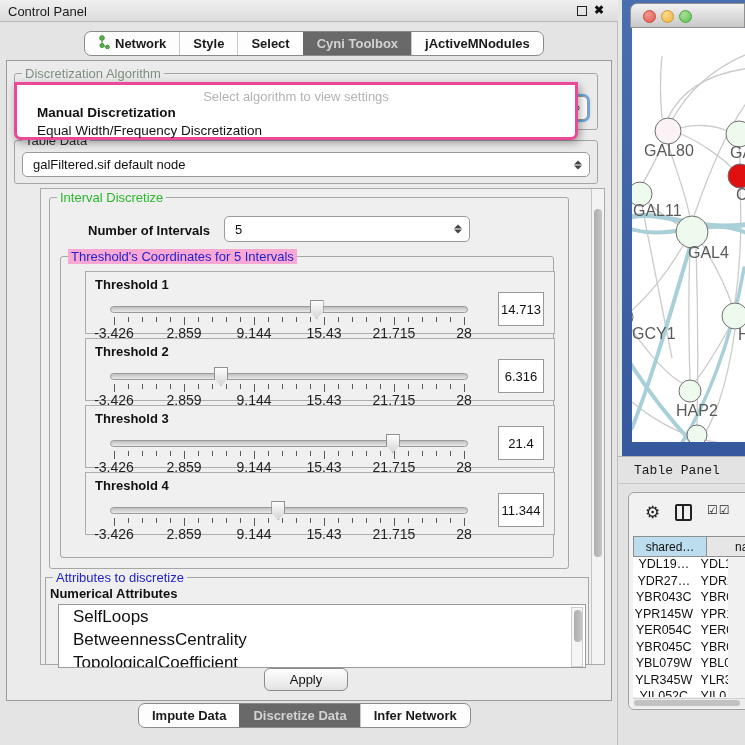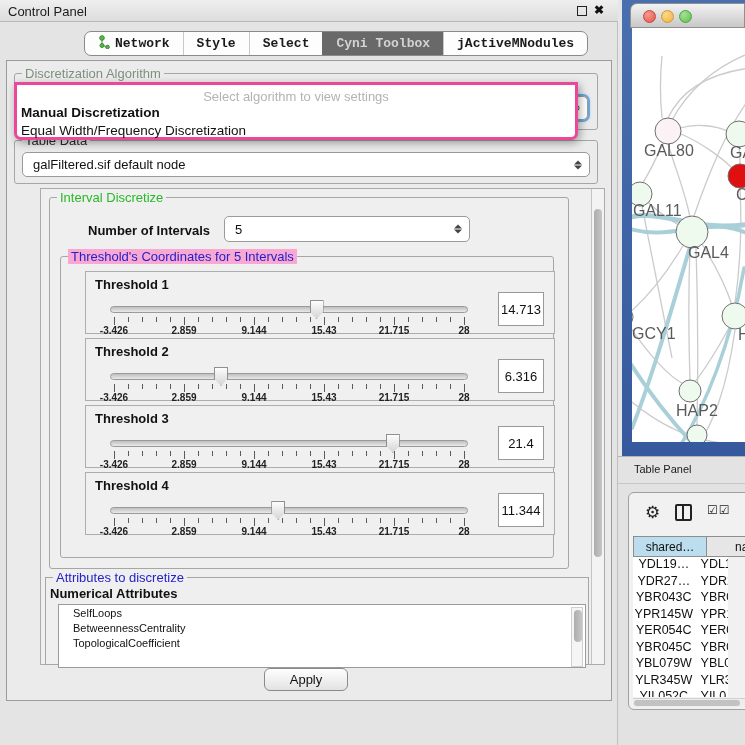--- a/index.html
+++ b/index.html
@@ -33,61 +33,61 @@
   .combo { position:absolute; background:#FFFFFF; border:1px solid #9A9A9A; border-radius:5px; font-size:13px; color:#111; display:flex; align-items:center; padding:0 10px; }
   .combo .stepper { position:absolute; right:7px; top:50%; transform:translateY(-50%); display:flex; flex-direction:column; gap:1px; }
   .combo .stepper i { display:block; width:0; height:0; border-left:4px solid transparent; border-right:4px solid transparent; }
   .combo .stepper i.up { border-bottom:4px solid #444; }
   .combo .stepper i.dn { border-top:4px solid #444; }
   .combo.focus { outline:2px solid #6EA6D8; outline-offset:0; box-shadow:0 0 4px #6EA6D8; }
 
   
   .popup { left:14px; top:82px; width:564px; height:58px; background:#FFFFFF; border:3px solid #ec4899; border-radius:0 0 7px 7px; box-shadow:2px 3px 8px rgba(0,0,0,0.35); z-index:30; }
   .popup-hint { position:absolute; top:4px; left:0; width:100%; text-align:center; font-size:13px; color:#B3B3B3; }
-  .popup-item { position:absolute; left:3px; font-size:13.5px; color:#111; padding-left:1px; white-space:nowrap; }
+  .popup-item { position:absolute; left:19px; font-size:13.5px; color:#111; padding-left:1px; white-space:nowrap; }
   .popup-item.b0 { top:20px; font-weight:bold; }
   .popup-item.b1 { top:38px; }
 
   
   .scrollpane { left:40px; top:188px; width:565px; height:477px; background:#EFEFEF; border:1px solid #ABABAB; }
   .vsb { position:absolute; background:#F3F3F3; border-left:1px solid #C4C4C4; }
   .vsb .thumb { position:absolute; left:2px; width:8px; border-radius:5px; background:linear-gradient(90deg,#ADADAD,#C6C6C6); }
 
   .thr-panel { position:absolute; left:24px; width:470px; height:63px; background:#F0F0F0; border:1px solid #ADADAD; }
   .thr-title { position:absolute; left:9px; top:5px; font-size:13px; font-weight:bold; color:#111; }
   .track { position:absolute; left:24px; top:34px; width:358px; height:7px; border:1px solid #9A9A9A; border-radius:4px; background:linear-gradient(#BFBFBF,#E9E9E9); }
   .thumb-slider { position:absolute; top:28px; width:14px; height:19px; background:linear-gradient(#FDFDFD,#D5D5D5); border:1px solid #8F8F8F;
           clip-path:polygon(0 0,100% 0,100% 60%,50% 100%,0 60%); }
   .tickrow { position:absolute; left:28px; top:45px; width:350px; height:9px; }
   .tick { position:absolute; top:0; width:1px; background:#5a5a5a; }
   .tick.minor { height:5px; }
   .tick.major { height:8px; }
   .ticklabels { position:absolute; left:28px; top:53px; width:350px; height:11px; }
-  .ticklabel { position:absolute; transform:translateX(-50%); font-size:10px; font-weight:bold; color:#222; white-space:nowrap; }
+  .ticklabel { position:absolute; transform:translateX(-50%); font-size:14px; font-weight:normal; color:#222; white-space:nowrap; }
   .val-field { position:absolute; right:10px; top:20px; width:46px; height:34px; background:#FFFFFF; border:1px solid #999;
                display:flex; align-items:center; justify-content:center; font-size:13px; color:#111; }
 
   .attr-list { position:absolute; background:#FFFFFF; border:1px solid #9A9A9A; overflow:hidden; }
-  .attr-item { font-size:11px; color:#111; padding:2px 0 1px 14px; white-space:nowrap; }
+  .attr-item { font-size:17px; color:#111; padding:2px 0 1px 14px; white-space:nowrap; }
 
   .btn { position:absolute; background:linear-gradient(#FEFEFE,#E3E3E3); border:1px solid #8A8A8A; border-radius:6px;
          font-size:13px; color:#111; display:flex; align-items:center; justify-content:center; }
 
   
   .net-window { left:622px; top:0; width:123px; height:456px; background:linear-gradient(#4A6FAE,#35599C); }
   .mac-titlebar { position:absolute; left:8px; top:3px; width:115px; height:25px; background:linear-gradient(#F2F2F2,#C8C8C8); border:1px solid #909090; border-radius:7px 0 0 0; }
   .tl { position:absolute; top:6px; width:13px; height:13px; border-radius:50%; }
   .tl.red    { left:12px; background:radial-gradient(circle at 35% 30%, #F59A90, #E4574A); border:1px solid #C8453B; }
   .tl.yellow { left:30px; background:radial-gradient(circle at 35% 30%, #FAD98B, #F0B23E); border:1px solid #CE9A35; }
   .tl.green  { left:48px; background:radial-gradient(circle at 35% 30%, #A6E096, #5EC14F); border:1px solid #4DA341; }
   .net-canvas { position:absolute; left:10px; top:28px; width:113px; height:414px; background:#FFFFFF; overflow:hidden; }
 
   
   .tp-bar { left:618px; top:456px; width:127px; height:28px; background:#E3E3E3; border-top:1px solid #B5B5B5; border-bottom:1px solid #C6C6C6; }
-  .tp-title { position:absolute; left:16px; top:6px; font-size:11px; color:#1a1a1a; }
+  .tp-title { position:absolute; left:16px; top:6px; font-size:13px; color:#1a1a1a;font-family:Liberation Mono, monospace; }
   .tp-area { left:618px; top:484px; width:127px; height:261px; background:#E2E2E2; }
   .tp-panel { position:absolute; left:10px; top:8px; width:130px; height:218px; background:#F1F1F1; border:1px solid #A0A0A0; border-radius:6px; }
   .tp-toolbar { position:absolute; left:0; top:0; width:117px; height:42px; }
   .gear { position:absolute; left:16px; top:9px; font-size:17px; color:#222; }
   .split-icon { position:absolute; left:46px; top:11px; width:17px; height:17px; border:2px solid #222; border-radius:2px; }
   .split-icon::after { content:""; position:absolute; left:5px; top:0; width:2px; height:13px; background:#222; }
   .checks { position:absolute; left:78px; top:10px; font-size:12px; color:#222; letter-spacing:1px; }
   .tp-header { position:absolute; left:4px; top:43px; height:21px; display:flex; }
   .th-cell { border:1px solid #8E8E8E; font-size:12px; color:#111; display:flex; align-items:center; justify-content:center; }
   .th-cell.sel { background:#BCDDEE; }
@@ -108,21 +108,21 @@
 <div class="screen">
 
   <div class="abs cp">
 
     <div class="abs cp-titlebar">
       <span class="cp-title">Control Panel</span>
       <span class="float-icon"></span>
       <span class="close-icon">✖</span>
     </div>
 
-    <div class="abs" style="left:84px; top:31px;font-family:Liberation Mono, monospace;">
+    <div class="abs" style="left:84px; top:31px;">
       <div class="seg-bar" id="top-tabs">
           <div class="seg">
             <span><svg width="12" height="14" viewBox="0 0 12 14">
                 <line x1="4" y1="4" x2="4" y2="10" stroke="#8a8a8a" stroke-width="1.2"></line>
                 <line x1="4" y1="10" x2="9" y2="12" stroke="#8a8a8a" stroke-width="1.2"></line>
                 <circle cx="4" cy="3" r="2.3" fill="#57B847" stroke="#3E8A33"></circle>
                 <circle cx="4" cy="10.5" r="2" fill="#57B847" stroke="#3E8A33"></circle>
                 <circle cx="9.5" cy="12" r="1.8" fill="#57B847" stroke="#3E8A33"></circle>
               </svg></span>
             <span>Network</span>
@@ -379,20 +379,33 @@
             <div class="thumb" style="top:2px; height:32px;"></div>
           </div>
         </div>
       </div>
     </div>
 
     <div class="btn" style="left:264px; top:668px; width:84px; height:23px;">
       <span>Apply</span>
     </div>
 
+    <div class="abs" style="left:138px; top:703px;">
+      <div class="seg-bar" id="bottom-tabs">
+          <div class="seg">
+            <span>Impute Data</span>
+          </div>
+          <div class="seg selected">
+            <span>Discretize Data</span>
+          </div>
+          <div class="seg">
+            <span>Infer Network</span>
+          </div>
+        </div>
+    </div>
   </div>
 
   <div class="abs net-window">
     <div class="mac-titlebar">
       <span class="tl red"></span>
       <span class="tl yellow"></span>
       <span class="tl green"></span>
     </div>
     <div class="net-canvas">
       <svg id="net-svg" width="113" height="414" viewBox="0 0 113 414">

